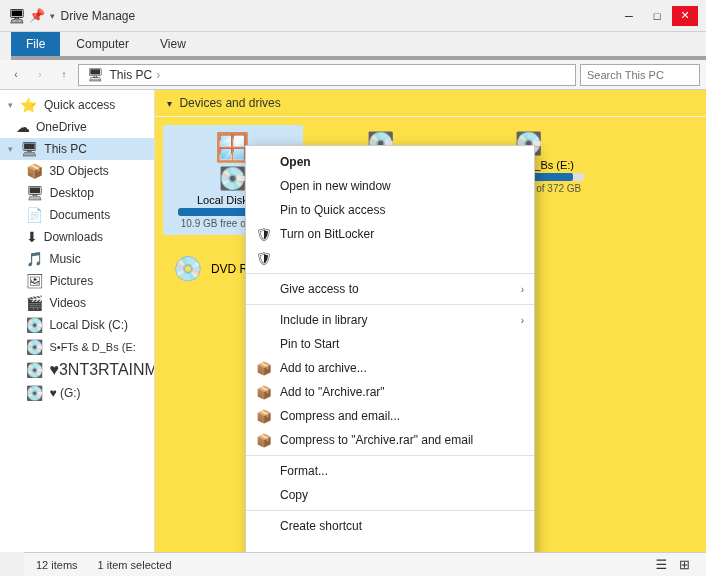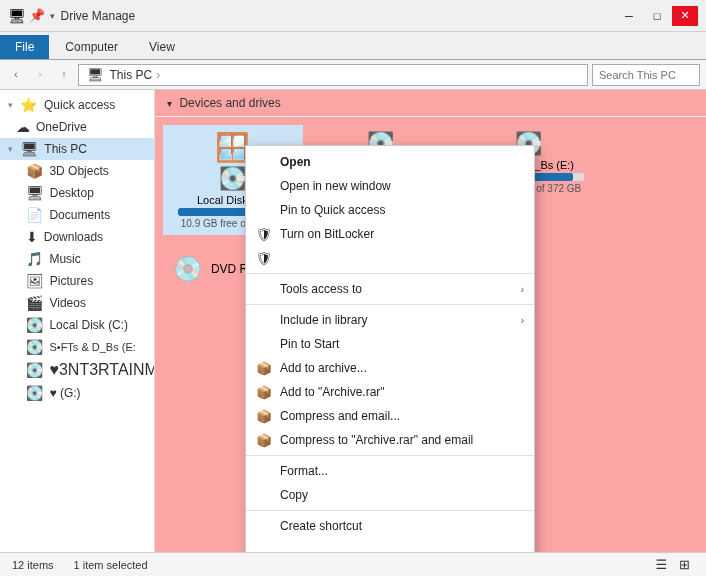--- a/index.html
+++ b/index.html
@@ -21,23 +21,24 @@
       align-items: center;
       padding: 0 8px;
       gap: 6px;
     }
     .title-bar-icons { display: flex; align-items: center; gap: 4px; }
 
     
     .ribbon-tabs {
       height: 28px;
       background: #f0f0f0;
-      border-bottom: 1px solid #a3a3a3;
+      border-bottom: 4px solid #a3a3a3;
       display: flex;
       align-items: flex-end;
+      margin-left: 11px;
     }
     .ribbon-tab {
       padding: 4px 14px 5px;
       font-size: 12px;
       cursor: pointer;
       border: 1px solid transparent;
       border-bottom: none;
       margin-right: 1px;
     }
     .ribbon-tab.active {
@@ -67,21 +68,21 @@
       background: white;
       border: 1px solid #aaa;
       height: 22px;
       display: flex;
       align-items: center;
       padding: 0 8px;
       font-size: 12px;
       color: #333;
     }
     .search-box {
-      width: 108px;
+      width: 120px;
       height: 22px;
       border: 1px solid #aaa;
       padding: 0 6px;
       font-size: 11px;
       background: white;
     }
 
     
     .main-layout {
       display: flex;
@@ -108,21 +109,21 @@
     }
     .sidebar-item.selected { background: #cce4f7; }
     .sidebar-icon { font-size: 14px; }
     .sidebar-chevron { font-size: 9px; color: #888; margin-right: 2px; }
     .indent1 { padding-left: 16px; }
     .indent2 { padding-left: 26px; }
 
     
     .content-area {
       flex: 1;
-      background: #fca5a5;
+      background: #fde047;
       overflow: hidden;
       position: relative;
     }
     .content-header {
       padding: 6px 12px;
       font-size: 12px;
       color: #333;
       border-bottom: 1px solid #eee;
       font-weight: 500;
     }
@@ -159,20 +160,21 @@
     .status-bar {
       height: 24px;
       background: #f5f5f5;
       border-top: 1px solid #ccc;
       display: flex;
       align-items: center;
       padding: 0 12px;
       font-size: 11px;
       color: #333;
       gap: 20px;
+      margin-left: 24px;
     }
 
     
     .context-menu {
       position: absolute;
       top: 40px;
       left: 90px;
       width: 290px;
       background: white;
       border: 1px solid #ccc;
@@ -370,21 +372,21 @@
       <div class="ctx-item">
         <span class="ctx-icon">🛡</span>
         <span>Turn on BitLocker</span>
       </div>
       <div class="ctx-item">
         <span class="ctx-icon">🛡</span>
       </div>
       <div class="ctx-divider"></div>
       <div class="ctx-item">
         <span class="ctx-icon"></span>
-        <span>Tools access to</span>
+        <span>Give access to</span>
         <span class="ctx-arrow">›</span>
       </div>
       <div class="ctx-divider"></div>
       <div class="ctx-item">
         <span class="ctx-icon"></span>
         <span>Include in library</span>
         <span class="ctx-arrow">›</span>
       </div>
       <div class="ctx-item">
         <span class="ctx-icon"></span>

